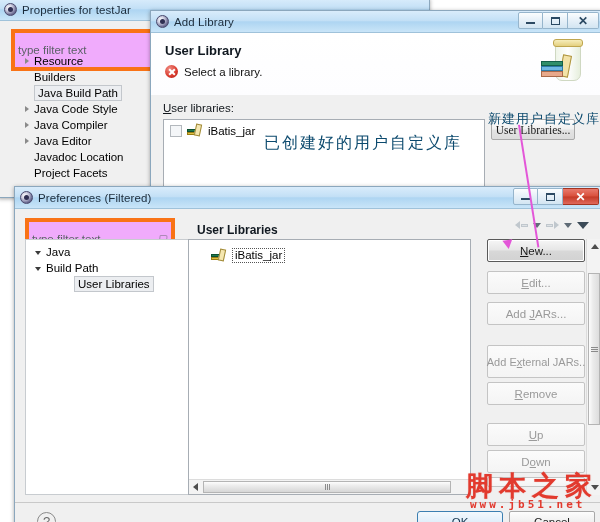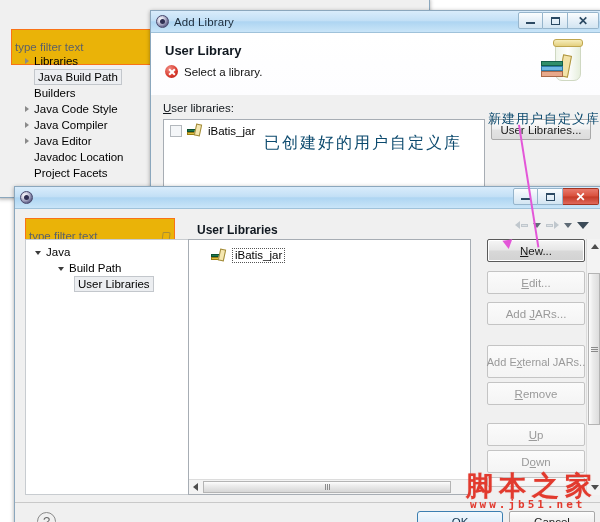--- a/index.html
+++ b/index.html
@@ -85,22 +85,22 @@
   .ecl-icon::after {
     content:"";
     position:absolute; left:3px; top:3px;
     width:5px; height:5px; border-radius:50%;
     background:#2f2f52;
   }
 
   
   .filter-input {
     height: 18px;
-    background: #eab308;
-    border: 1px solid #f97316;
+    background: #f0abfc;
+    border: 4px solid #f97316;
     box-sizing: border-box;
     display: flex; align-items: center;
     padding: 17px 3px;
     color: #5c6168;
     font-size: 11.5px;
   }
   .filter-input .fi-text { flex: 1; white-space: nowrap; }
   .clear-ico {
     width: 11px; height: 11px;
     opacity: .45;
@@ -316,42 +316,46 @@
   .panel-title { font-size:12px; font-weight:bold; color:#101820; }
   .group-label { font-size:11.5px; color:#11161b; }
 </style>
 </head>
 <body>
 
 <div id="stage">
 
   <div class="win" style="left:-2px; top:-2px; width:430px; height:198px; background:#f0f0f0;">
 
+    <div class="titlebar">
+      <span class="ecl-icon"></span>
+      <span class="tb-title">Properties for testJar</span>
+    </div>
 
     <div style="position:absolute; left:0; top:22px; right:0; bottom:0; background:#f0f0f0;">
 
       <div class="filter-input" style="position:absolute; left:12px; top:8px; width:148px;">
         <span class="fi-text">type filter text</span>
       </div>
 
       <div style="position:absolute; left:14px; top:32px; width:150px;">
 
         <div class="tree-row" style="padding-left:12px;">
           <span class="arrow-closed"></span>
-          <span>Libraries</span>
+          <span>Resource</span>
+        </div>
+
+        <div class="tree-row" style="padding-left:12px;">
+          <span class="arrow-spacer"></span>
+          <span>Builders</span>
         </div>
 
         <div class="tree-row" style="padding-left:12px;">
           <span class="arrow-spacer"></span>
           <span class="sel-box">Java Build Path</span>
-        </div>
-
-        <div class="tree-row" style="padding-left:12px;">
-          <span class="arrow-spacer"></span>
-          <span>Builders</span>
         </div>
 
         <div class="tree-row" style="padding-left:12px;">
           <span class="arrow-closed"></span>
           <span>Java Code Style</span>
         </div>
 
         <div class="tree-row" style="padding-left:12px;">
           <span class="arrow-closed"></span>
           <span>Java Compiler</span>
@@ -426,34 +430,35 @@
           <span class="cbox"></span>
           <span class="libico">
             <span class="b1"></span>
               <span class="b2"></span>
               <span class="b3"></span>
           </span>
           <span style="font-size:11.5px;">iBatis_jar</span>
         </div>
       </div>
 
-      <div class="btn3d" style="position:absolute; left:340px; top:24px; width:100px; height:21px;">
+      <div class="btn3d" style="position:absolute; left:340px; top:24px; width:84px; height:21px;font-family:Liberation Serif, serif;">
         <span>User Libraries...</span>
       </div>
     </div>
   </div>
 
   <div class="anno" style="left:488px; top:110px; font-size:13px;">
     <span>新建用户自定义库</span>
   </div>
 
   <div class="win" style="left:14px; top:186px; width:586px; height:338px; background:#f0f0f0;">
 
     <div class="titlebar">
       <span class="ecl-icon"></span>
+      <span class="tb-title">Preferences (Filtered)</span>
 
       <div class="winctl">
         <div class="btn">
           <span class="glyph-min"></span>
         </div>
         <div class="btn">
           <span class="glyph-max"></span>
         </div>
         <div class="btn close">
           <span class="glyph-x">✕</span>
@@ -469,21 +474,21 @@
       </div>
 
       <div class="listbox" style="position:absolute; left:10px; top:30px; width:166px; height:256px; border-color:#c8ccd0;">
         <div style="padding-top:4px;">
 
           <div class="tree-row" style="padding-left:9px;">
             <span class="arrow-open"></span>
             <span>Java</span>
           </div>
 
-          <div class="tree-row" style="padding-left:32px;">
+          <div class="tree-row" style="padding-left:9px;">
             <span class="arrow-open"></span>
             <span>Build Path</span>
           </div>
 
           <div class="tree-row" style="padding-left:48px;">
             <span class="sel-box">User Libraries</span>
           </div>
         </div>
       </div>
 

